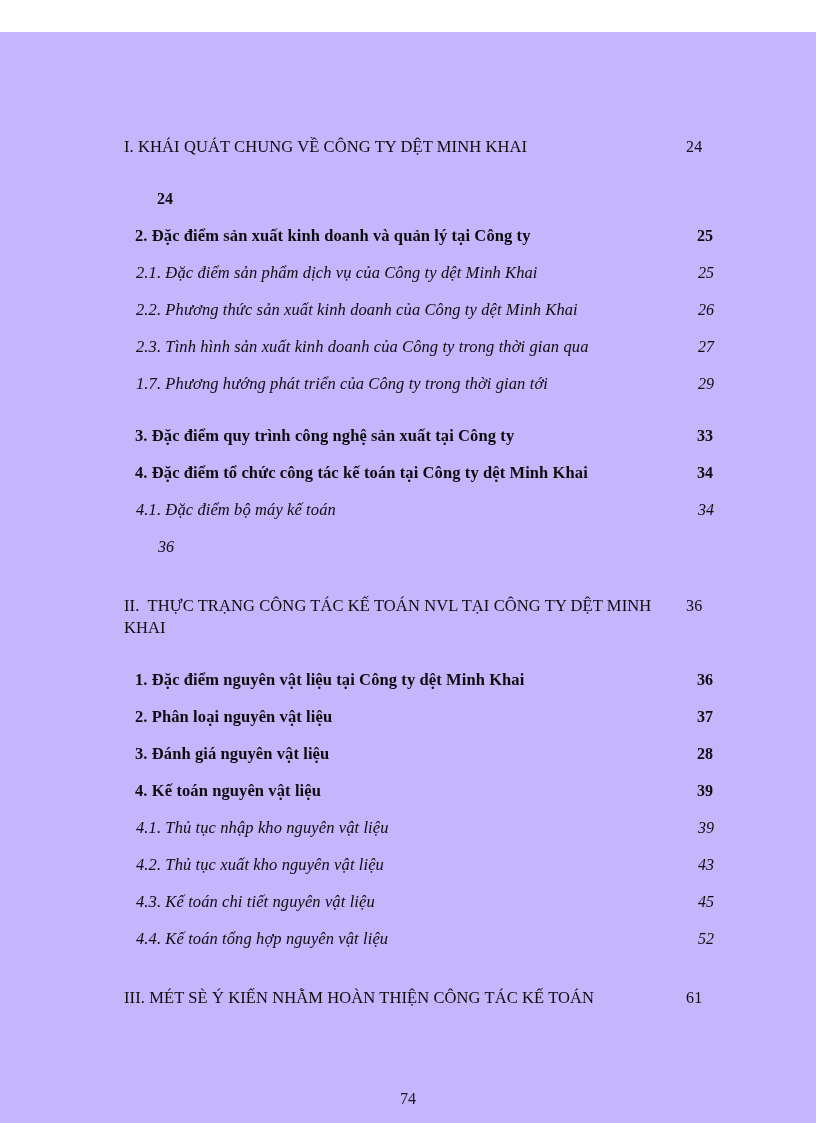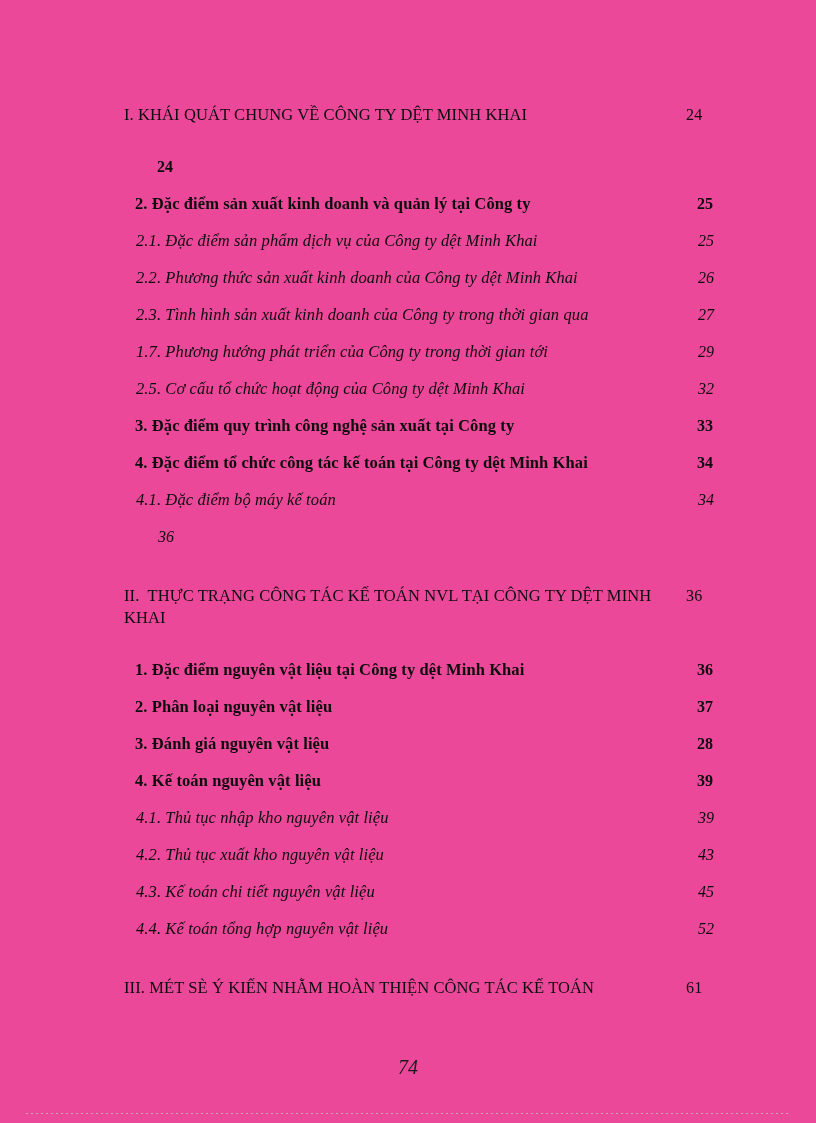--- a/index.html
+++ b/index.html
@@ -15,21 +15,22 @@
     overflow: hidden;
     font-family: "Liberation Serif", "DejaVu Serif", serif;
     color: #0d0d0d;
     -webkit-font-smoothing: antialiased;
   }
 
   
   .page {
     position: absolute;
     inset: 0;
-    background: #ec4899;
+    background: #c4b5fd;
+    margin-top: 32px;
   }
 
   
   .toc {
     position: absolute;
     left: 124px;
     top: 104px;
     width: 602px;
   }
 
@@ -104,25 +105,24 @@
   .spacer-md { height: 30px; }
   .spacer-lg { height: 37px; }
 
   
   .folio {
     position: absolute;
     left: 0;
     right: 0;
     top: 1057px;
     text-align: center;
-    font-size: 20px;
+    font-size: 16px;
     line-height: 20px;
     font-family: "Liberation Serif", "DejaVu Serif", serif;
     color: #1a1a1a;
-    font-style: italic;
   }
 
   .bottom-rule {
     position: absolute;
     left: 26px;
     right: 26px;
     top: 1113px;
     height: 1px;
     background-image: linear-gradient(to right, #b9b9b9 0 2px, transparent 2px 5px);
     background-size: 5px 1px;
@@ -163,24 +163,20 @@
       <div class="toc-row lvl-sub">
         <span class="toc-label">2.3. Tình hình sản xuất kinh doanh của Công ty trong thời gian qua</span>
         <span class="toc-page">27</span>
       </div>
       <div class="spacer-sm"></div>
       <div class="toc-row lvl-sub">
         <span class="toc-label">1.7. Phương hướng phát triển của Công ty trong thời gian tới</span>
         <span class="toc-page">29</span>
       </div>
       <div class="spacer-sm"></div>
-      <div class="toc-row lvl-sub">
-        <span class="toc-label">2.5. Cơ cấu tổ chức hoạt động của Công ty dệt Minh Khai</span>
-        <span class="toc-page">32</span>
-      </div>
       <div class="spacer-sm"></div>
       <div class="toc-row lvl-main">
         <span class="toc-label">3. Đặc điểm quy trình công nghệ sản xuất tại Công ty</span>
         <span class="toc-page">33</span>
       </div>
       <div class="spacer-sm"></div>
       <div class="toc-row lvl-main">
         <span class="toc-label">4. Đặc điểm tổ chức công tác kế toán tại Công ty dệt Minh Khai</span>
         <span class="toc-page">34</span>
       </div>

